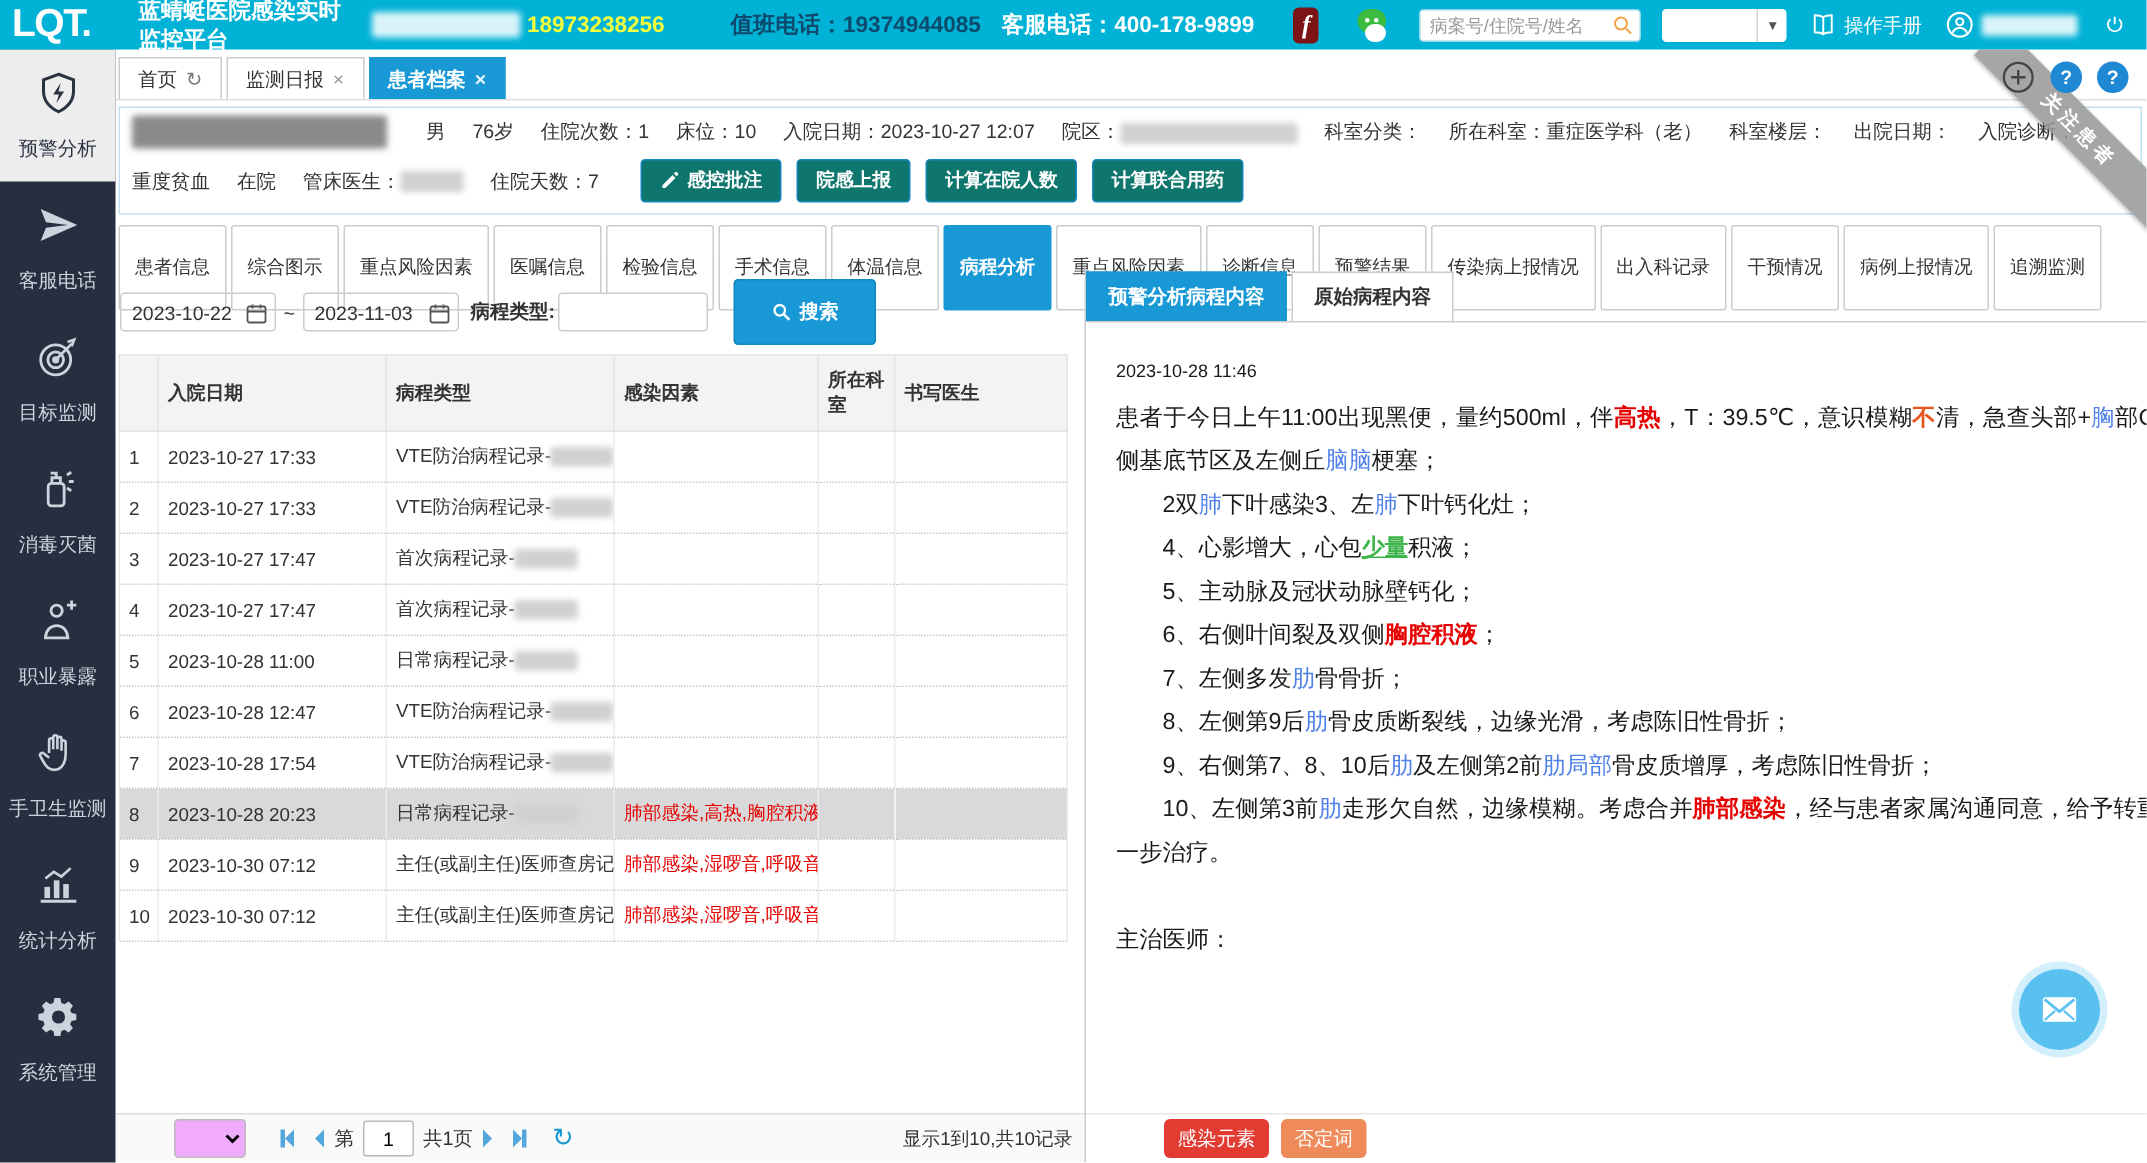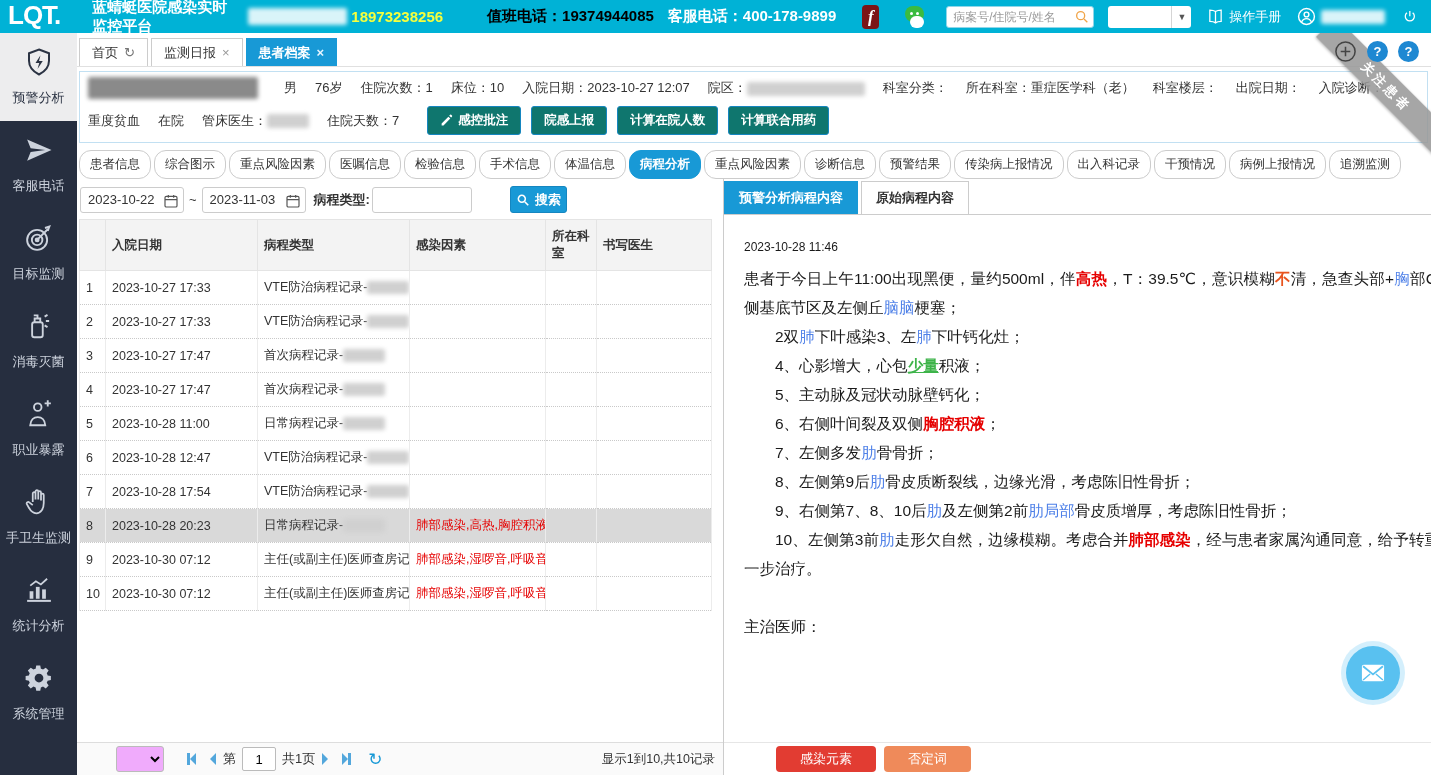--- a/index.html
+++ b/index.html
@@ -9,21 +9,21 @@
   .redact.dark { background:#8a8a8a; }
   .redact.light { background:rgba(255,255,255,.85); }
 
   
   .header { position:absolute; left:0; top:0; width:1431px; height:33px; background:#00b2d6;
     display:flex; align-items:center; color:#fff; z-index:60; }
   .logo { font-size:26px; font-weight:bold; letter-spacing:-1px; padding:0 10px 2px 8px; }
   .app-title { font-size:15px; font-weight:bold; margin-left:22px; }
   .hphone { font-size:15px; font-weight:bold; margin-left:14px; white-space:nowrap; }
   .hphone.yellow { color:#f6ff3c; margin-left:4px; }
-  .hphone.red { color:#000000;margin-left:44px; }
+  .hphone.red { color:#0c4a6e;margin-left:44px; }
   .flash-ico { width:24px; height:24px; background:#7c1416; border-radius:4px; margin-left:26px;
     display:flex; align-items:center; justify-content:center; font-family:"Liberation Serif",serif;
     font-style:italic; font-weight:bold; font-size:17px; color:#fff; }
   .wechat-ico { position:relative; width:26px; height:22px; margin-left:26px; }
   .wechat-ico .b1 { position:absolute; left:0; top:0; width:19px; height:16px; background:#3bbb3f; border-radius:8px; }
   .wechat-ico .b1:after { content:""; position:absolute; left:4px; bottom:-3px; border:4px solid transparent; border-top-color:#3bbb3f; }
   .wechat-ico .b2 { position:absolute; right:0; bottom:0; width:14px; height:12px; background:#fff; border-radius:6px; }
   .wechat-ico .d { position:absolute; width:3px; height:3px; border-radius:50%; background:#fff; top:6px; }
   .hsearch { position:relative; margin-left:22px; }
   .hsearch input { width:148px; height:22px; border:1px solid #8fd6e8; border-radius:3px; padding:0 24px 0 6px; font-size:12px; color:#333; outline:none; }
@@ -64,37 +64,37 @@
 
   .patient-box { margin:4px 3px 0 2px; border:1px solid #c2e0f2; padding:5px 10px 7px 8px; position:relative; }
   .p-row { display:flex; align-items:center; font-size:13px; color:#333; white-space:nowrap; }
   .p-row1 { margin-bottom:7px; }
   .p-field { margin-right:18px; }
   .p-field b { font-weight:normal; }
   .p-btn { background:#0f766e; color:#fff; border:1px solid #1586c0; border-radius:3px; font-size:12.5px; font-weight:bold;
     padding:5px 12px; margin-left:10px; display:inline-flex; align-items:center; gap:5px; cursor:pointer; }
 
   .detail-tabs { display:flex; margin:7px 0 0 2px; }
-  .dtab { border:1px solid #ccc; background:#fff; font-size:12.5px; color:#333; padding:5px 10px; margin-right:3px;
-    border-radius:12px; cursor:pointer; white-space:nowrap; }
+  .dtab { border:1px solid #ccc; background:#fff; font-size:12.5px; color:#333; padding:19px 10px; margin-right:3px;
+    border-radius:2px; cursor:pointer; white-space:nowrap; }
   .dtab.active { background:#1899d6; border-color:#1899d6; color:#fff; font-weight:bold; }
 
   .panels { position:absolute; left:0; top:146px; bottom:0; width:1354px; }
   .left-panel { position:absolute; left:0; top:0; bottom:0; width:646px; }
   .right-panel { position:absolute; left:646px; top:0; bottom:0; width:819px; border-left:1px solid #ccc; }
 
   .filter-row { display:flex; align-items:center; margin:7px 0 6px 3px; font-size:13px; }
   .date-box { position:relative; width:104px; height:26px; border:1px solid #ccc; border-radius:3px;
     display:flex; align-items:center; padding:0 22px 0 7px; font-size:13px; color:#333; }
   .date-box svg { position:absolute; right:4px; top:5px; }
   .tilde { margin:0 5px; color:#333; }
   .ftype-label { margin-left:8px; margin-right:2px; font-weight:bold; }
   .ftype-input { width:100px; height:26px; border:1px solid #ccc; border-radius:3px; outline:none; padding:0 5px; font-size:13px; }
-  .search-btn { margin-left:38px; background:#1899d6; border:1px solid #1586c0; color:#fff; border-radius:3px;
-    height:27px; padding:0 5px; font-size:13px; font-weight:bold; display:inline-flex; align-items:center; gap:5px; cursor:pointer; }
+  .search-btn { margin-left:17px; background:#1899d6; border:1px solid #1586c0; color:#fff; border-radius:3px;
+    height:44px; padding:0 24px; font-size:13px; font-weight:bold; display:inline-flex; align-items:center; gap:5px; cursor:pointer; }
 
   table.course { border-collapse:collapse; margin-left:2px; width:632px; table-layout:fixed; font-size:12.5px; }
   table.course th { background:#f3f3f3; border:1px solid #e4e4e4; border-style:solid; text-align:left; font-weight:bold;
     padding:8px 6px; color:#333; }
   table.course td { border-bottom:1px dotted #c9c9c9; border-right:1px solid #ececec; padding:8px 6px; white-space:nowrap;
     overflow:hidden; color:#333; background:#fff; }
   table.course td:first-child { border-left:1px solid #ececec; }
   table.course tr.selected td { background:#d9d9d9; }
   .factors { color:#e60000; }
 
@@ -119,21 +119,21 @@
   .para { text-align:justify; }
   .para.indent { text-indent:2em; }
   .para.blank { height:29px; }
   .kw-red { color:#e60000; font-weight:bold; }
   .kw-orange { color:#e8541e; font-weight:bold; }
   .kw-blue { color:#4f81e8; }
   .kw-green { color:#3eb44a; font-weight:bold;text-decoration:underline; }
 
   .legend-bar { position:absolute; left:0; bottom:0; width:708px; height:33px; border-top:1px solid #e6e6e6; background:#fff;
     display:flex; align-items:center; padding-left:52px; gap:8px; }
-  .lg-btn { color:#fff; font-size:13px; border-radius:4px; padding:4px 24px; cursor:pointer; }
+  .lg-btn { color:#fff; font-size:13px; border-radius:4px; padding:4px 9px; cursor:pointer; }
   .lg-btn.red { background:#e23c32; }
   .lg-btn.orange { background:#ef8a5a; }
 
   .fab { position:absolute; right:142px; bottom:75px; width:54px; height:54px; border-radius:50%; background:#59c1f0;
     display:flex; align-items:center; justify-content:center; box-shadow:0 0 0 5px rgba(160,220,248,.45); cursor:pointer; }
 </style>
 </head>
 <body>
 
 <div class="header">

